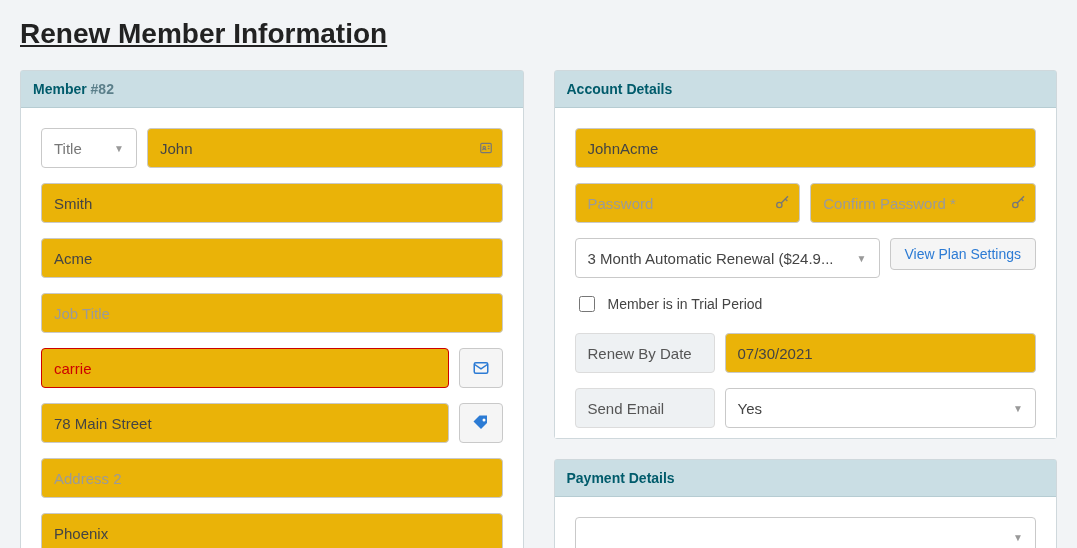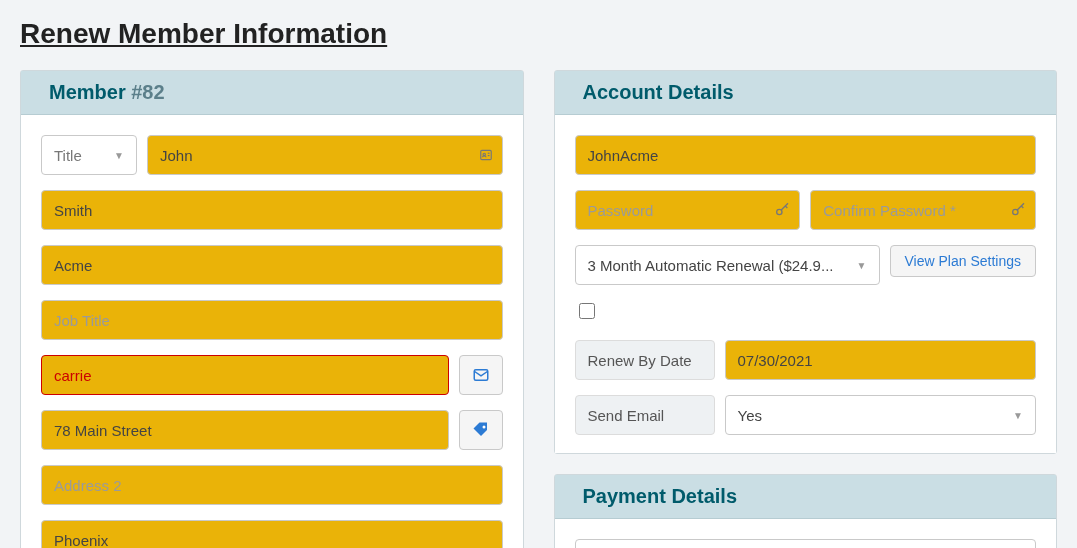--- a/index.html
+++ b/index.html
@@ -29,36 +29,36 @@
   .panel {
     border: 1px solid #cfd8dc;
     border-radius: 3px;
     margin-bottom: 20px;
     background: #fff;
   }
   .panel-header {
     background: #cadee4;
     color: #005b6b;
     font-weight: 700;
-    font-size: 20px;
-    padding: 10px 28px;
+    font-size: 14px;
+    padding: 10px 12px;
     border-bottom: 1px solid #b6ccd2;
   }
   .panel-header .num { color: #5b7f8a; font-weight: 600; }
   .panel-body {
     padding: 20px 20px 10px 20px;
     background: #fff;
   }
   .row {
     display: flex;
     gap: 10px;
     margin-bottom: 15px;
     align-items: stretch;
   }
-  .row:last-child { margin-bottom: 8px; }
+  .row:last-child { margin-bottom: 0; }
   .control, .input-group {
     position: relative;
     flex: 1;
     min-width: 0;
   }
   .input-text, select, .readonly-box, .select-like {
     width: 100%;
     height: 40px;
     padding: 0 12px;
     font-size: 15px;
@@ -249,20 +249,21 @@
         </div>
         <div class="row">
           <div class="select-like" style="flex:1;">
             <span style="overflow:hidden;text-overflow:ellipsis;white-space:nowrap;text-align:center;">3 Month Automatic Renewal ($24.9...</span>
             <span class="caret">▼</span>
           </div>
           <button class="btn-link">View Plan Settings</button>
         </div>
         <div class="checkbox-row">
           <input type="checkbox" style="">
+          <span>Member is in Trial Period</span>
         </div>
         <div class="row">
           <div class="readonly-box label-box">Renew By Date</div>
           <input class="input-text" type="text" value="07/30/2021" style="">
         </div>
         <div class="row">
           <div class="readonly-box label-box">Send Email</div>
           <div class="select-like" style="flex:1;">
             <span>Yes</span>
             <span class="caret">▼</span>

